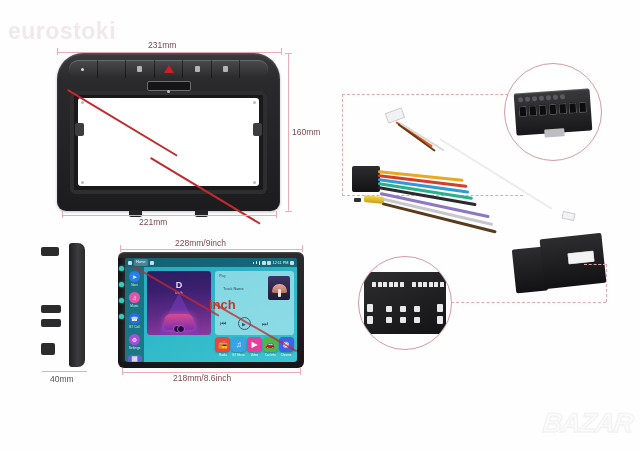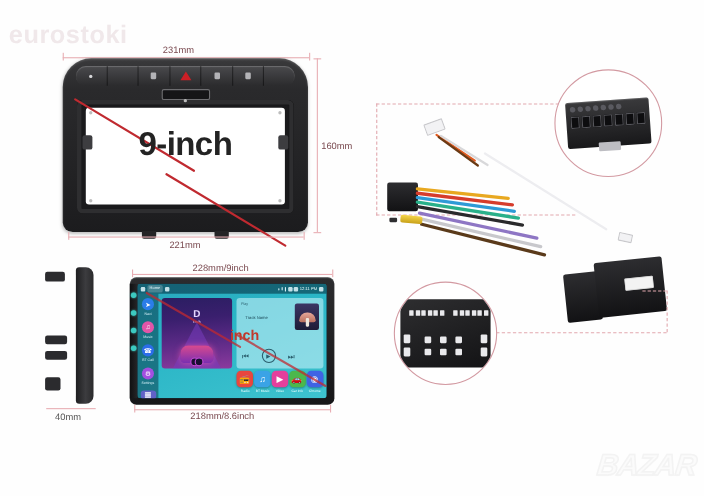--- a/index.html
+++ b/index.html
@@ -211,32 +211,31 @@
     <div class="scr" style="left:196px;top:128px;"></div>
     <div class="scr" style="left:110px;top:37px;"></div>
     <div class="clip" style="left:18px;top:70px;"></div>
     <div class="clip" style="left:196px;top:70px;"></div>
     <div class="tab" style="left:72px;"></div>
     <div class="tab" style="left:138px;"></div>
 
     <div class="diag" style="left:11px;top:36px;width:128px;transform:rotate(31deg);"></div>
     <div class="diag" style="left:94px;top:104px;width:128px;transform:rotate(31deg);"></div>
 
-    <div class="label9">9-inch</div>
   </div>
 
   <div class="dimline-v" style="left:288px;top:53px;height:158px;"></div>
   <div class="dimcap-h" style="left:285px;top:53px;"></div>
   <div class="dimcap-h" style="left:285px;top:211px;"></div>
   <div class="dimtext" style="left:292px;top:127px;">160mm</div>
 
   <div class="dimline-h" style="left:62px;top:215px;width:214px;"></div>
   <div class="dimcap" style="left:62px;top:211px;"></div>
   <div class="dimcap" style="left:276px;top:211px;"></div>
-  <div class="dimtext" style="left:154px;top:217px;">221mm</div>
+  <div class="dimtext" style="left:139px;top:217px;">221mm</div>
 
   <div class="profile">
     <div class="body"></div>
     <div class="fin" style="top:4px;width:18px;height:9px;"></div>
     <div class="fin" style="top:62px;width:20px;height:8px;"></div>
     <div class="fin" style="top:76px;width:20px;height:8px;"></div>
     <div class="fin" style="top:100px;width:14px;height:12px;"></div>
   </div>
   <div class="dimline-h" style="left:42px;top:371px;width:45px;"></div>
   <div class="dimtext dark" style="left:50px;top:374px;">40mm</div>

